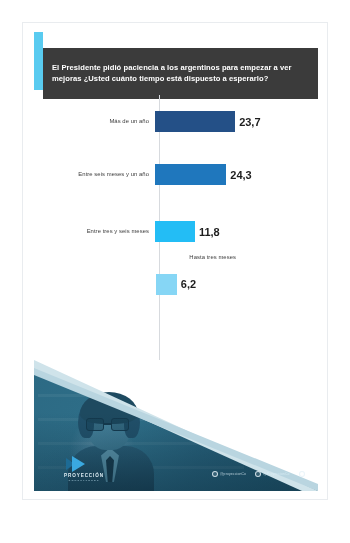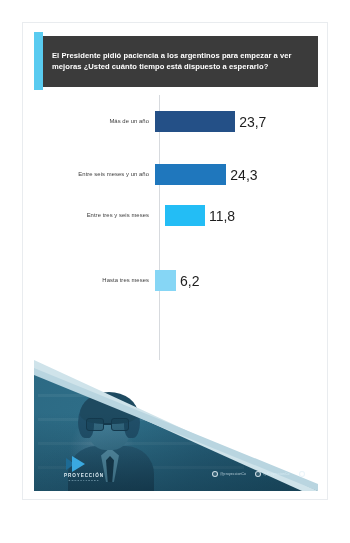--- a/index.html
+++ b/index.html
@@ -43,21 +43,21 @@
     position: absolute;
     left: 0;
     top: 0;
     width: 9px;
     height: 58px;
     background: #59cbf0;
   }
   .header-box {
     position: absolute;
     left: 9px;
-    top: 4px;
+    top: 16px;
     width: 275px;
     height: 51px;
     background: #3b3b3b;
     display: flex;
     align-items: center;
   }
   .header-title {
     color: #ffffff;
     font-size: 7.6px;
     font-weight: bold;
@@ -104,22 +104,22 @@
     flex: 1;
     height: 100%;
     display: flex;
     align-items: center;
   }
   .bar {
     height: 21px;
     min-width: 2px;
   }
   .bar-value {
-    font-size: 14px;
-    font-weight: normal;
+    font-size: 11px;
+    font-weight: bold;
     color: #1d1d1d;
     margin-left: 4px;
     white-space: nowrap;
   }
 
   
   .footer {
     position: absolute;
     left: 11px;
     top: 337px;
@@ -365,29 +365,29 @@
       </div>
 
       <div class="row" style="top:53px;">
         <div class="row-label">Entre seis meses y un año</div>
         <div class="bar-zone">
           <div class="bar" style="width: 71.34px; background: rgb(31, 119, 189);"></div>
           <div class="bar-value">24,3</div>
         </div>
       </div>
 
-      <div class="row" style="top:94px;gap:10px;">
+      <div class="row" style="top:110px;">
         <div class="row-label">Entre tres y seis meses</div>
         <div class="bar-zone">
           <div class="bar" style="width: 39.9px; background: rgb(35, 189, 245);"></div>
           <div class="bar-value">11,8</div>
         </div>
       </div>
 
-      <div class="row" style="top:159px;">
+      <div class="row" style="top:159px;flex-direction:column;">
         <div class="row-label">Hasta tres meses</div>
         <div class="bar-zone">
           <div class="bar" style="width: 20.96px; background: rgb(134, 214, 245);"></div>
           <div class="bar-value">6,2</div>
         </div>
       </div>
 
     </div>
 
     <div class="footer">

